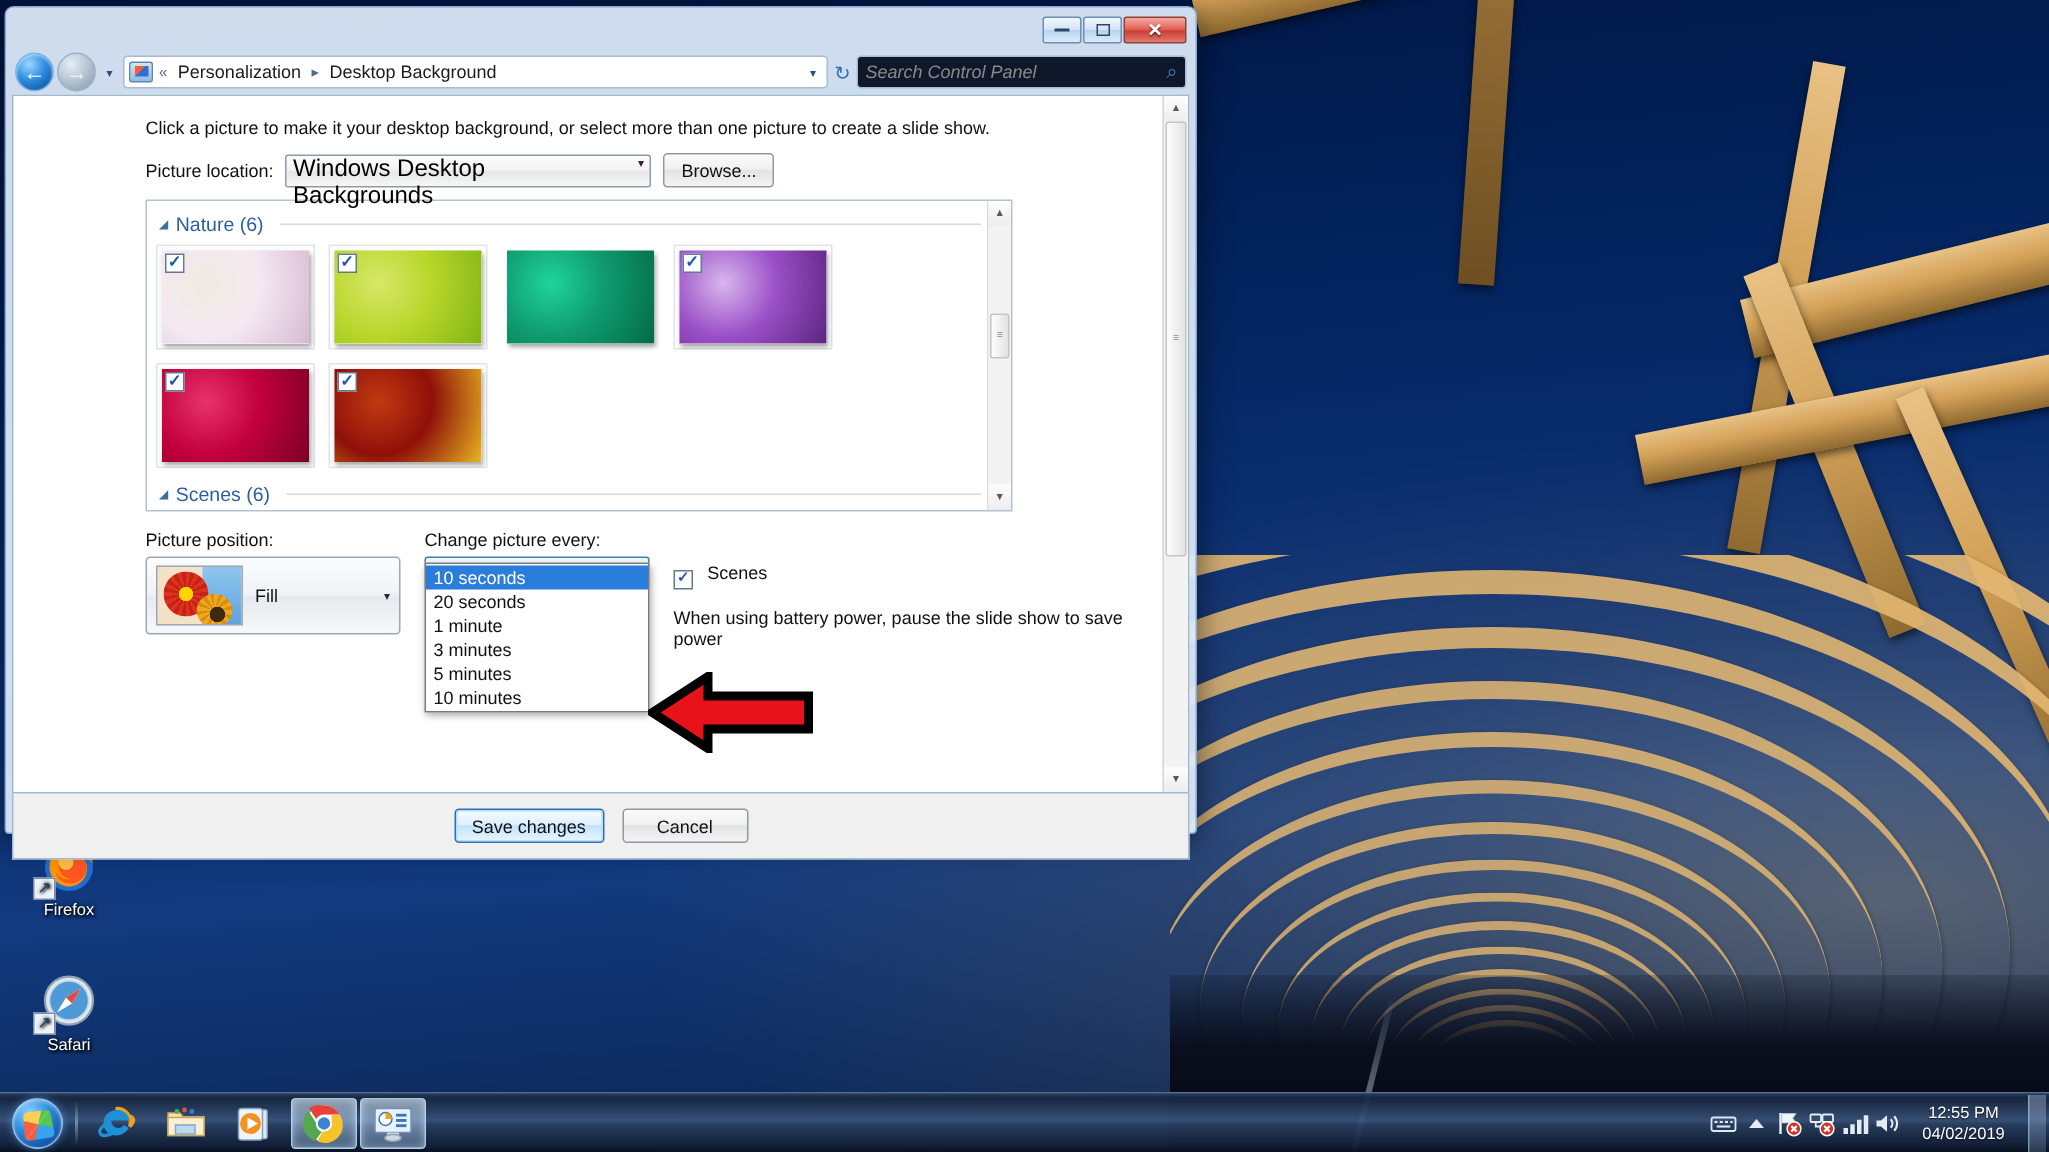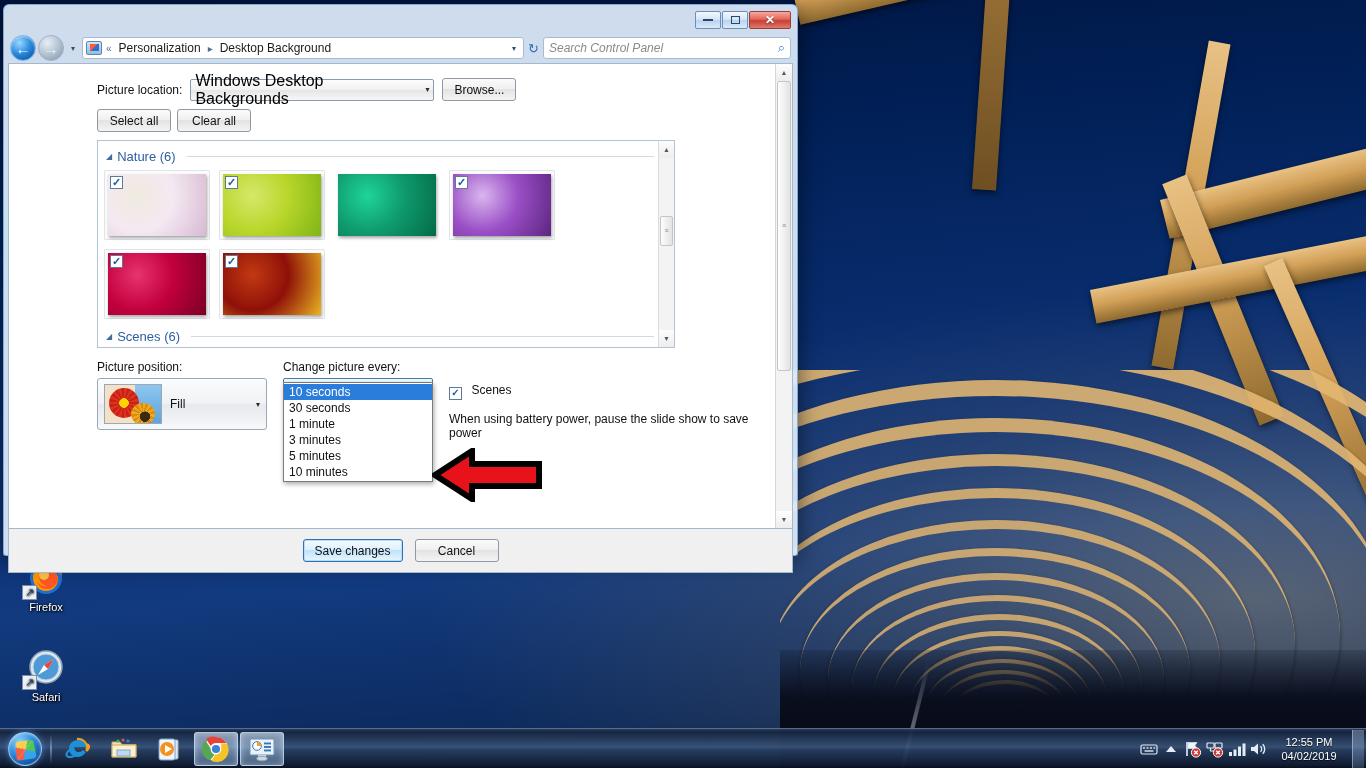--- a/index.html
+++ b/index.html
@@ -185,21 +185,21 @@
   }
   .crumb-icon::after {
     content:""; position:absolute; left:3px; top:2px; width:9px; height:7px;
     background: linear-gradient(135deg,#ff5a3c 0 45%, #2f6fd0 45% 100%);
   }
   .crumb { padding: 1px 3px; white-space: nowrap; }
   .crumb-sep { color: #4f6d8c; font-size: 10px; }
   .addr-dd { margin-left: auto; font-size: 8px; color: #2b4f7a; padding: 0 4px; }
   .refresh { font-size: 13px; color: #2f6fb5; padding: 0 2px; }
   .searchbox {
-    width: 248px; height: 22px; background: #ffffff;
+    width: 220px; height: 22px; background: #0f172a;
     border: 1px solid #a7bcd3; border-radius: 3px;
     display: flex; align-items: center; padding: 0 5px;
     font-size: 12px; color: #8a8a8a; font-style: italic; gap: 48px;
   }
   .search-ico { margin-left: auto; font-style: normal; color: #3f7fc0; font-size: 13px; }
 
   
   .content-wrap {
     position: relative;
     height: 466px; background: #fff;
@@ -231,21 +231,21 @@
     color: #1f5bb5; font-size: 16px; font-weight: normal;
     padding: 0 0 6px 88px; margin-top: 2px;
   }
   .subtitle { font-size: 12px; color: #111; padding: 0 0 10px 88px; }
 
   .row { display: flex; align-items: center; padding-left: 88px; gap: 8px; margin-bottom: 8px; }
   .lbl { font-size: 12px; color: #111; }
   .combo {
     height: 22px; border: 1px solid #8a9bae; border-radius: 2px;
     background: linear-gradient(180deg,#fdfdfd 0%,#f1f1f1 48%,#e6e6e6 52%,#f7f7f7 100%);
-    display: flex; align-items: center; padding: 0 4px; position: relative;
+    display: flex; padding: 0 4px; position: relative;
   }
   .combo .cb-arrow { margin-left: auto; font-size: 8px; color: #2a2a2a; padding-left: 8px; }
   .btn {
     height: 23px; min-width: 74px; padding: 0 10px;
     border: 1px solid #9098a4; border-radius: 3px;
     background: linear-gradient(180deg,#fbfbfb 0%,#f0f0f0 46%,#e3e3e3 50%,#f4f4f4 100%);
     font-size: 12px; color: #111; display: inline-flex;
     align-items: center; justify-content: center;
   }
 
@@ -466,34 +466,31 @@
 
       <div class="searchbox">
         <span>Search Control Panel</span>
         <span class="search-ico">⌕</span>
       </div>
     </div>
 
     <div class="content-wrap">
       <div class="content">
 
+        <div class="subtitle">Click a picture to make it your desktop background, or select more than one picture to create a slide show.</div>
 
         <div class="row">
           <span class="lbl">Picture location:</span>
           <div class="combo" style="width:244px;">
             <span>Windows Desktop Backgrounds</span>
             <span class="cb-arrow">▾</span>
           </div>
           <div class="btn">Browse...</div>
         </div>
 
-        <div class="row" style="gap:6px;">
-          <div class="btn">Select all</div>
-          <div class="btn">Clear all</div>
-        </div>
 
         <div class="listbox">
           <div class="list-inner">
 
             <div class="grp-header">
               <span class="grp-tri">◢</span>
               <span class="grp-name">Nature (6)</span>
               <span class="grp-rule"></span>
             </div>
             <div class="thumbs" id="nature-thumbs">
@@ -567,21 +564,21 @@
           </div>
 
           <div class="change-col">
             <div class="field-label">Change picture every:</div>
             <div class="interval-combo">
               <span>10 seconds</span>
               <span class="cb-arrow" style="margin-left:auto; font-size:8px;">▾</span>
             </div>
             <div class="dropdown-list" id="interval-list">
                 <div class="dd-item sel">10 seconds</div>
-                <div class="dd-item">30 seconds</div>
+                <div class="dd-item">20 seconds</div>
                 <div class="dd-item">1 minute</div>
                 <div class="dd-item">3 minutes</div>
                 <div class="dd-item">5 minutes</div>
                 <div class="dd-item">10 minutes</div>
               </div>
           </div>
 
           <div class="shuffle-col">
             <div>
               <span class="cbx">

